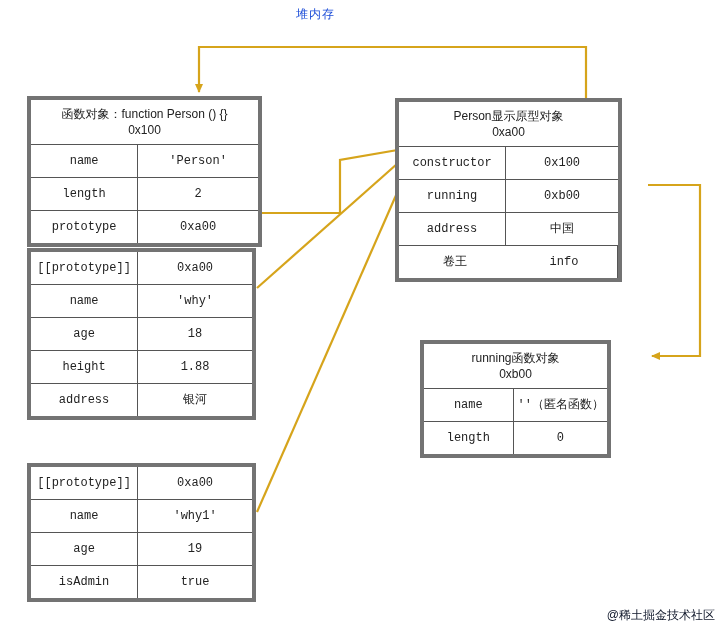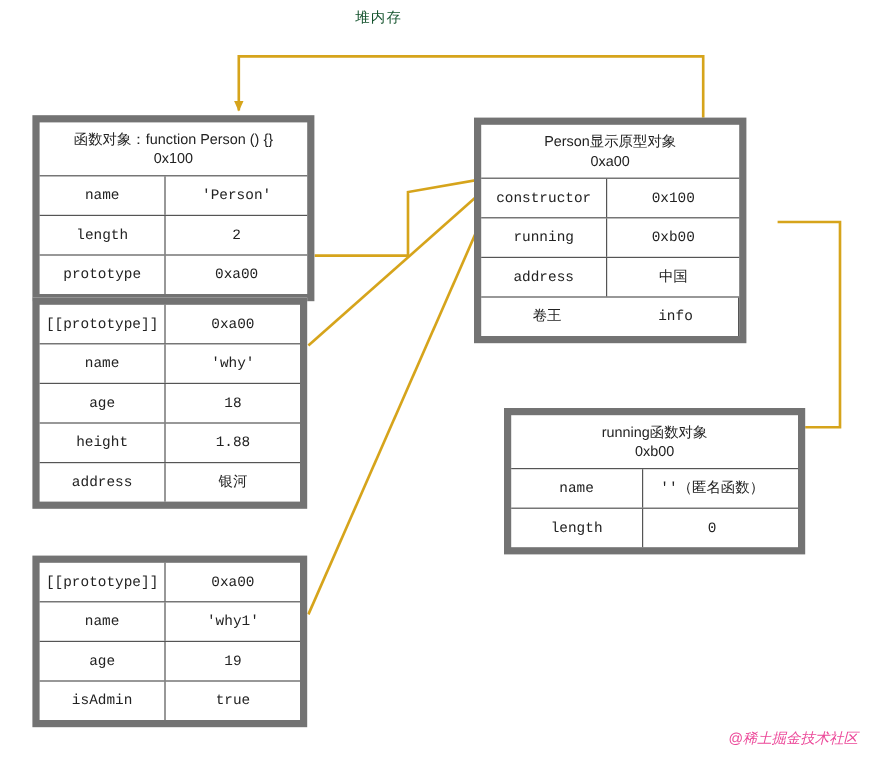--- a/index.html
+++ b/index.html
@@ -1,46 +1,46 @@
 <!DOCTYPE html>
 <html><head>
 <meta charset="utf-8">
 <style>
   html,body{margin:0;padding:0;background:#ffffff;}
   body{width:727px;height:634px;position:relative;font-family:"Liberation Sans","DejaVu Sans",sans-serif;color:#222;overflow:hidden;}
   #canvas{position:absolute;left:0;top:0;width:727px;height:634px;}
   svg.arrows{position:absolute;left:0;top:0;width:727px;height:634px;pointer-events:none;}
-  .heap-title{position:absolute;left:296px;top:6px;font-size:12px;color:#14532d;letter-spacing:1px;}
-  .box{position:absolute;border:6px solid #737373;background:#fff;box-sizing:border-box;}
+  .heap-title{position:absolute;left:296px;top:6px;font-size:12px;color:#1d4ed8;letter-spacing:1px;}
+  .box{position:absolute;border:4px solid #737373;background:#fff;box-sizing:border-box;}
   .box .hdr{box-sizing:border-box;border-bottom:1px solid #555;text-align:center;font-size:12px;line-height:16px;padding:6px 4px;}
   .box .hdr .l2{display:block;}
   .row{display:flex;box-sizing:border-box;border-bottom:1px solid #555;font-family:Liberation Mono, monospace;}
   .row:last-child{border-bottom:none;}
   .cell{box-sizing:border-box;font-size:12px;text-align:center;padding:8px 4px;line-height:16px;white-space:nowrap;overflow:hidden;}
   .cell.k{border-right:1px solid #555;}
-  .watermark{position:absolute;right:12px;bottom:10px;font-size:12px;color:#ec4899;font-style:italic;}
+  .watermark{position:absolute;right:12px;bottom:10px;font-size:12px;color:#0f172a;}
 
   
   #box-func{left:27px;top:96px;width:235px;}
   #box-func .cell.k{width:110px;}
   #box-func .cell.v{width:123px;}
 
   #box-p1{left:27px;top:248px;width:229px;}
   #box-p1 .cell.k{width:110px;}
   #box-p1 .cell.v{width:117px;}
 
   #box-p2{left:27px;top:463px;width:229px;}
   #box-p2 .cell.k{width:110px;}
   #box-p2 .cell.v{width:117px;}
 
   #box-proto{left:395px;top:98px;width:227px;}
   #box-proto .cell.k{width:110px;}
   #box-proto .cell.v{width:115px;}
 
-  #box-running{left:420px;top:340px;width:251px;}
+  #box-running{left:420px;top:340px;width:191px;}
   #box-running .cell.k{width:110px;}
   #box-running .cell.v{width:115px;}
 </style>
 </head>
 <body>
 
 <div id="canvas">
 
   <div class="heap-title">堆内存</div>
 

